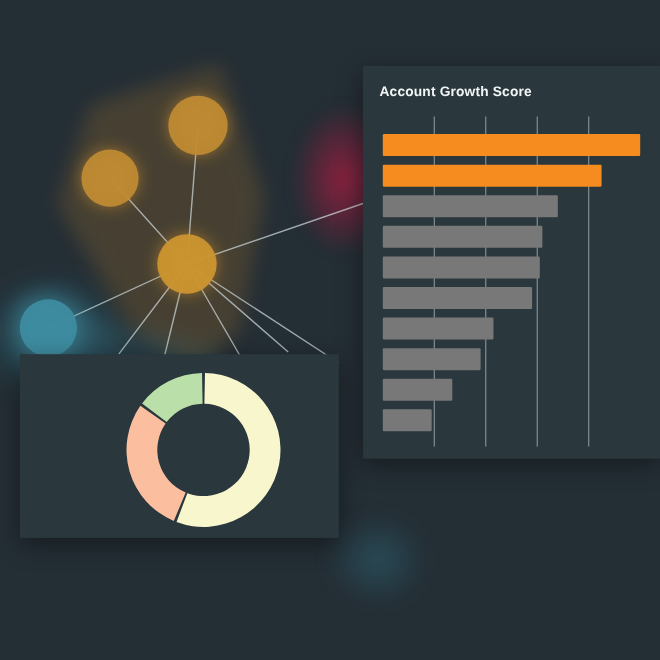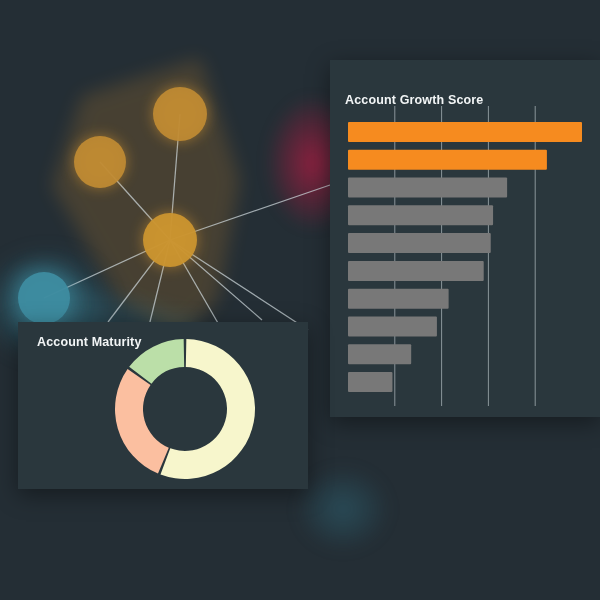--- a/index.html
+++ b/index.html
@@ -59,21 +59,21 @@
     width: 290px; height: 167px;
   }
   .panel-title {
     position: absolute;
     color: #f2f5f6;
     font-size: 12.5px;
     font-weight: bold;
     letter-spacing: 0.15px;
     white-space: nowrap;
   }
-  #title-growth { left: 15px; top: 33px; }
+  #title-growth { left: 15px; top: 16px; }
   #title-maturity { left: 19px; top: 13px; }
 
   .bars-svg, .donut-svg { position: absolute; }
   #bars-svg { left: 0; top: 36px; }
   #donut-svg { left: 92px; top: 12px; }
 </style>
 </head>
 <body>
 
 <div id="stage">
@@ -139,21 +139,20 @@
         <rect x="18" y="137.09199999999998" width="142.74" height="20.016" rx="1" fill="#787878"></rect>
         <rect x="18" y="164.892" width="135.72" height="20.016" rx="1" fill="#787878"></rect>
         <rect x="18" y="192.692" width="100.62" height="20.016" rx="1" fill="#787878"></rect>
         <rect x="18" y="220.492" width="88.92" height="20.016" rx="1" fill="#787878"></rect>
         <rect x="18" y="248.292" width="63.18000000000001" height="20.016" rx="1" fill="#787878"></rect>
         <rect x="18" y="276.09200000000004" width="44.46" height="20.016" rx="1" fill="#787878"></rect>
       </svg>
   </section>
 
   <section class="panel" id="panel-maturity">
-    <div class="panel-title" id="title-maturity">Account Maturity</div>
 
     <svg id="donut-svg" class="donut-svg" width="150" height="150" xmlns="http://www.w3.org/2000/svg">
         <path d="M 76.34382096797827 5.012900151484899 A 70 70 0 1 1 50.48548331183726 140.56705324738783 L 60.29128998710235 114.34023194843269 A 42 42 0 1 0 75.80629258078696 33.00774009089094 Z" fill="#f7f6cc"></path>
         <path d="M 47.98657703729769 139.57766626193722 A 70 70 0 0 1 17.58936868883592 34.94978885881391 L 40.553621213301554 50.969873315288346 A 42 42 0 0 0 58.79194622237861 113.74659975716234 Z" fill="#fbbfa0"></path>
         <path d="M 19.169124982234003 32.775440857830226 A 70 70 0 0 1 73.65617903202167 5.012900151484899 L 74.193707419213 33.00774009089094 A 42 42 0 0 0 41.5014749893404 49.66526451469814 Z" fill="#bbdfa8"></path>
       </svg>
   </section>
 
 </div>
 

